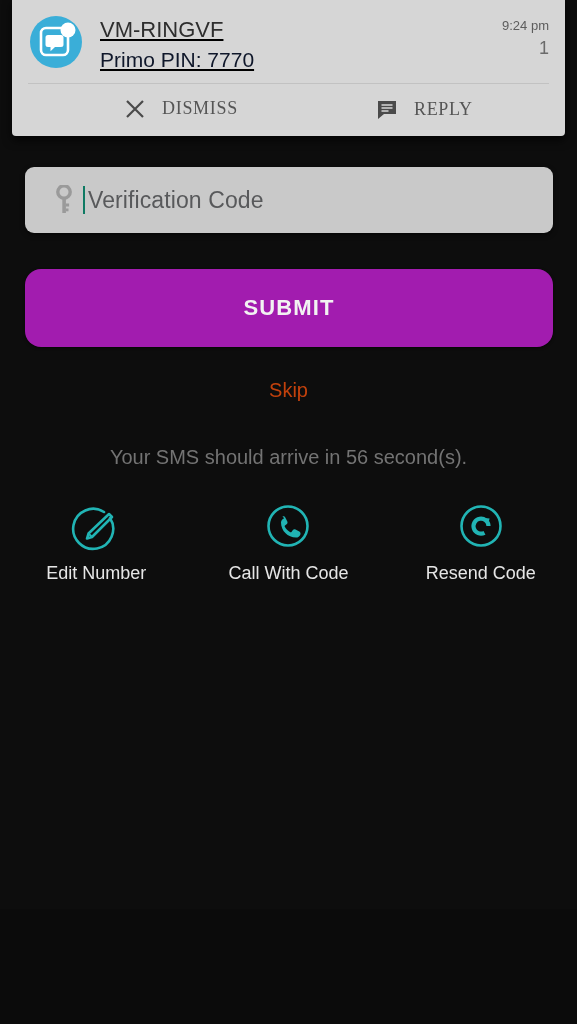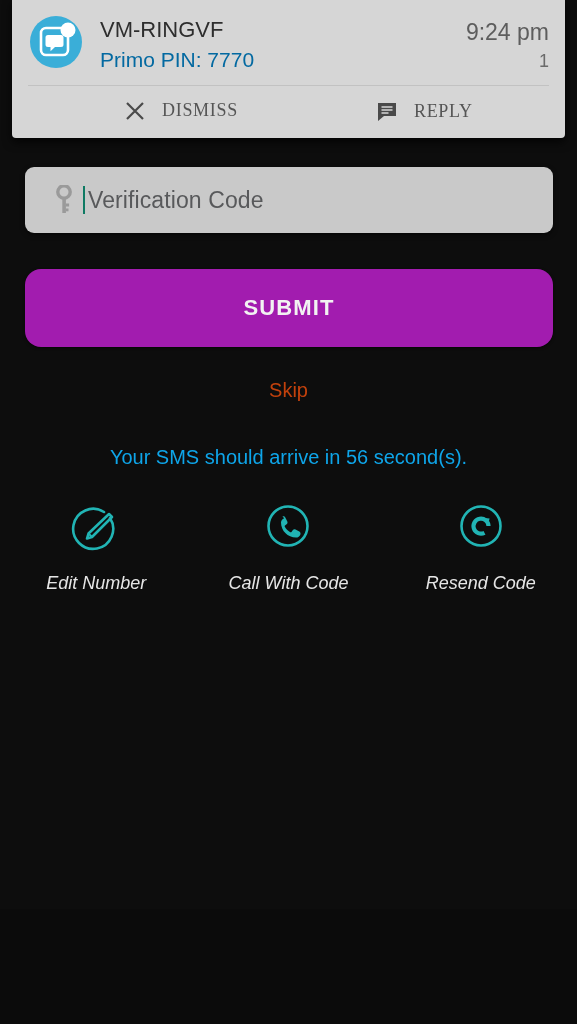--- a/index.html
+++ b/index.html
@@ -97,21 +97,21 @@
     cursor: pointer;
   }
 
   
   .sms-notice {
     position: absolute;
     left: 0;
     top: 442px;
     width: 577px;
     text-align: center;
-    color: #0ea5e9;
+    color: #737373;
     font-size: 20px;
   }
 
   
   .actions-row {
     position: absolute;
     left: 0;
     top: 495px;
     width: 577px;
     display: flex;
@@ -122,25 +122,24 @@
     flex-direction: column;
     align-items: center;
     cursor: pointer;
   }
   .action-icon {
     width: 54px;
     height: 54px;
     display: block;
   }
   .action-label {
-    margin-top: 20px;
+    margin-top: 10px;
     color: #e6e6e6;
     font-size: 18px;
     white-space: nowrap;
-    font-style: italic;
   }
 
   
   .lower-band {
     position: absolute;
     left: 0;
     top: 905px;
     width: 577px;
     height: 119px;
     background: #0b0b0b;
@@ -166,46 +165,47 @@
     width: 56px;
     height: 56px;
     flex: 0 0 auto;
     margin-right: 16px;
     display: block;
   }
   .notif-text {
     flex: 1 1 auto;
     min-width: 0;
     padding-top: 2px;
+    text-decoration: underline;
   }
   .notif-title {
     font-size: 22px;
     color: #2e2e2e;
     line-height: 1.25;
     white-space: nowrap;
     overflow: hidden;
     text-overflow: ellipsis;
   }
   .notif-body {
     font-size: 21px;
-    color: #0369a1;
+    color: #0f172a;
     line-height: 1.3;
     margin-top: 2px;
     white-space: nowrap;
     overflow: hidden;
     text-overflow: ellipsis;
   }
   .notif-meta {
     flex: 0 0 auto;
     text-align: right;
     padding-top: 4px;
     margin-left: 12px;
   }
   .notif-time {
-    font-size: 23px;
+    font-size: 13px;
     color: #5d5d5d;
     line-height: 1.3;
   }
   .notif-count {
     font-size: 18px;
     color: #6b6b6b;
     line-height: 1.5;
   }
   .notif-divider {
     height: 1px;

